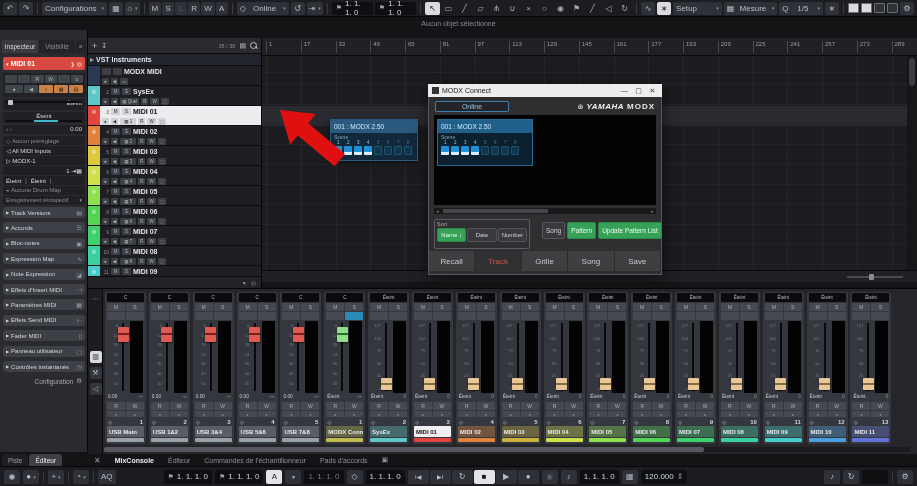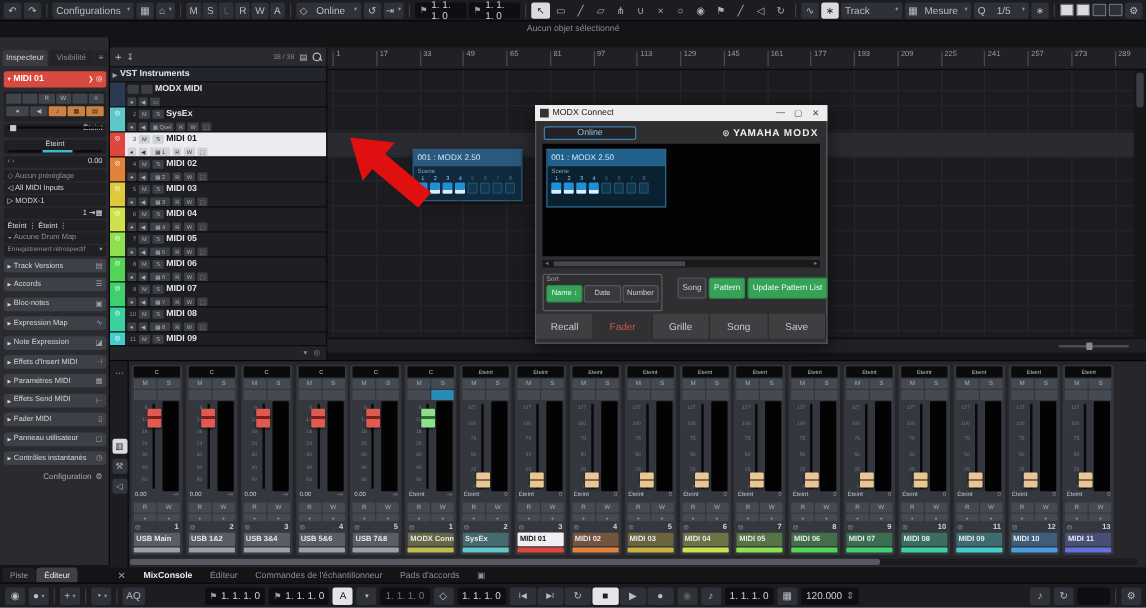--- a/index.html
+++ b/index.html
@@ -85,21 +85,21 @@
 .scn .sq{width:8px;height:9px;background:#1f8fd6;box-shadow:inset 0 -3px 0 rgba(255,255,255,.85);border-radius:1px}
 .scn.off .sq{background:#10374e;border:1px solid #1d5270;box-shadow:none}
 
 #dialog{position:absolute;left:428px;top:84px;width:234px;height:191px;box-shadow:0 4px 14px rgba(0,0,0,.6);z-index:40}
 #dtitle{height:13px;background:#ededee;display:flex;align-items:center;padding:0 4px;gap:3px}
 #dtitle .t{color:#222;font-size:7px;flex:1;white-space:nowrap}
 #dtitle .wb{color:#444;font-size:7px;width:11px;text-align:center}
 #dbody{position:relative;height:178px;background:#2f2f31;border:1px solid #58585c;border-top:none}
 #online{position:absolute;left:6px;top:4px;width:74px;height:11px;background:#232327;border:1px solid #3b7fae;border-radius:2px;color:#8fc3e8;font-size:7px;display:flex;align-items:center;justify-content:center}
 #dlogo{position:absolute;right:6px;top:4px;height:11px;display:flex;align-items:center;gap:3px;color:#f2f2f2}
-#dlogo .y{font-size:8px;font-weight:bold;letter-spacing:.5px}
+#dlogo .y{font-size:8px;font-weight:bold;font-style:italic;letter-spacing:.5px}
 #dlogo .m{font-size:8px;font-weight:bold;letter-spacing:1px;color:#e8e8ea}
 #dscreen{position:absolute;left:5px;top:18px;width:222px;height:90px;background:#030304}
 #dpanel{position:absolute;left:3px;top:4px;width:96px;height:47px;background:#0c2130;border:1px solid #2a6a92}
 #dpanel .mphdr{background:#20608a}
 #dscroll{position:absolute;left:5px;top:111px;width:222px;height:6px;background:#19191c;display:flex;align-items:center}
 #dscroll .arr{width:7px;font-size:5px;color:#777;text-align:center}
 #dscroll .tr{flex:1;position:relative;height:4px}
 #dscroll .th{position:absolute;left:2px;width:105px;height:4px;background:#46464a}
 #dsort{position:absolute;left:5px;top:122px;width:96px;height:30px;border:1px solid #5c5c60;border-radius:2px;padding:1px 2px}
 #dsort .lb{font-size:5.5px;color:#a8a8ae}
@@ -216,21 +216,21 @@
         <div class="toolico">◉</div>
         <div class="toolico">⚑</div>
         <div class="toolico">╱</div>
         <div class="toolico">◁</div>
         <div class="toolico">↻</div>
       </div>
     <div class="tsep"></div>
     <div class="tb">∿</div>
     <div class="tb act">∗</div>
     <div class="tb dd" style="width:58px;justify-content:space-between">
-        <span>Track</span>
+        <span>Setup</span>
         <span class="ar">▾</span>
       </div>
     <div class="tb dd" style="width:64px;justify-content:space-between">
         <span>▦</span>
         <span>Mesure</span>
         <span class="ar">▾</span>
       </div>
     <div class="tb dd" style="width:52px;justify-content:space-between">
         <span>Q</span>
         <span>1/5</span>
@@ -1597,21 +1597,21 @@
             <div class="db" style="flex: 1 1 0%;">Number</div>
           </div>
       </div>
       <div id="dmode">
           <div class="db">Song</div>
           <div class="db green">Pattern</div>
           <div class="db green">Update Pattern List</div>
         </div>
       <div id="dtabs">
           <div class="dtab">Recall</div>
-          <div class="dtab act">Fader</div>
+          <div class="dtab act">Track</div>
           <div class="dtab">Grille</div>
           <div class="dtab">Song</div>
           <div class="dtab">Save</div>
         </div>
     </div>
   </div>
 
 </div>
 
 </body></html>

